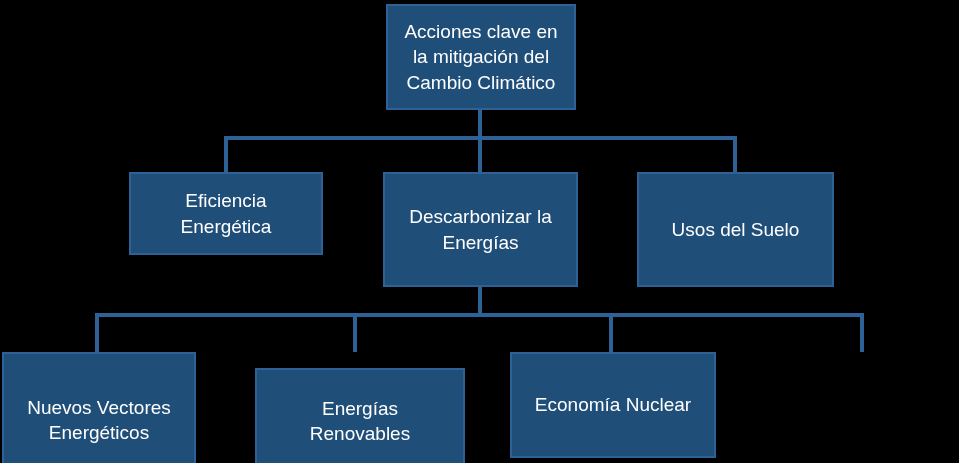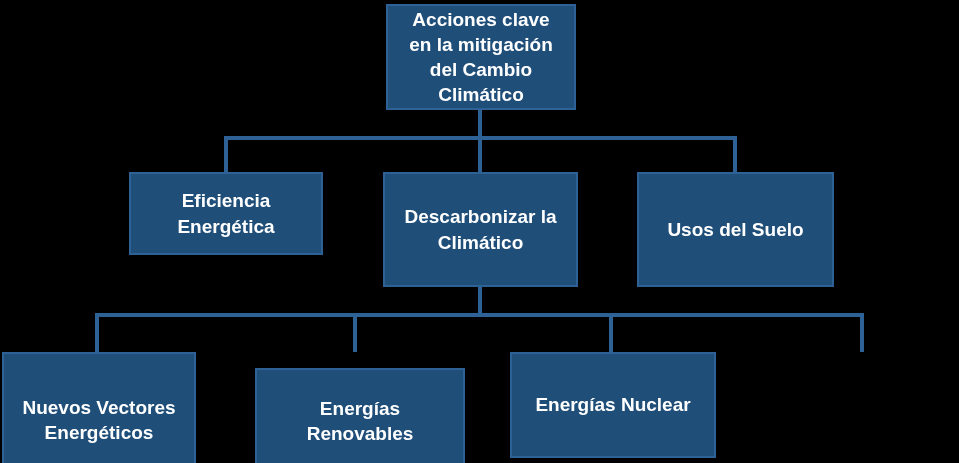--- a/index.html
+++ b/index.html
@@ -15,21 +15,21 @@
   .node {
     position: absolute;
     box-sizing: border-box;
     display: flex;
     align-items: center;
     justify-content: center;
     text-align: center;
     background: var(--box-fill, #1F4E79);
     border: 2px solid var(--box-border, #2E6296);
     color: var(--text, #FFFFFF);
-    font-weight: bold;
+    font-weight: normal;
     font-size: 19px;
     line-height: 1.32;
     padding: 0 14px;
   }
   .line {
     position: absolute;
     background: var(--connector, #2E6296);
   }
 </style>
 </head>
@@ -38,27 +38,27 @@
 <div class="stage">
 
   <div class="node" style="left:386px; top:4px; width:190px; height:106px;">Acciones clave en la mitigación del Cambio Climático</div>
 
   <div class="line" style="left:478px; top:110px; width:4px; height:62px;"></div>
   <div class="line" style="left:224px; top:136px; width:513px; height:4px;"></div>
   <div class="line" style="left:224px; top:136px; width:4px; height:36px;"></div>
   <div class="line" style="left:733px; top:136px; width:4px; height:36px;"></div>
 
   <div class="node" style="left:129px; top:172px; width:194px; height:83px;">Eficiencia Energética</div>
-  <div class="node" style="left:383px; top:172px; width:195px; height:115px;">Descarbonizar la Climático</div>
+  <div class="node" style="left:383px; top:172px; width:195px; height:115px;">Descarbonizar la Energías</div>
   <div class="node" style="left:637px; top:172px; width:197px; height:115px;">Usos del Suelo</div>
 
   <div class="line" style="left:478px; top:287px; width:4px; height:30px;"></div>
   <div class="line" style="left:95px; top:313px; width:769px; height:4px;"></div>
   <div class="line" style="left:95px; top:313px; width:4px; height:39px;"></div>
   <div class="line" style="left:353px; top:313px; width:4px; height:39px;"></div>
   <div class="line" style="left:609px; top:313px; width:4px; height:39px;"></div>
   <div class="line" style="left:860px; top:313px; width:4px; height:39px;"></div>
 
   <div class="node" style="left:2px; top:352px; width:194px; height:136px;">Nuevos Vectores Energéticos</div>
   <div class="node" style="left:255px; top:352px; width:210px; height:106px;margin-top:16px;">Energías Renovables</div>
-  <div class="node" style="left:510px; top:352px; width:206px; height:106px;">Energías Nuclear</div>
+  <div class="node" style="left:510px; top:352px; width:206px; height:106px;">Economía Nuclear</div>
 
 </div>
 
 </body></html>

